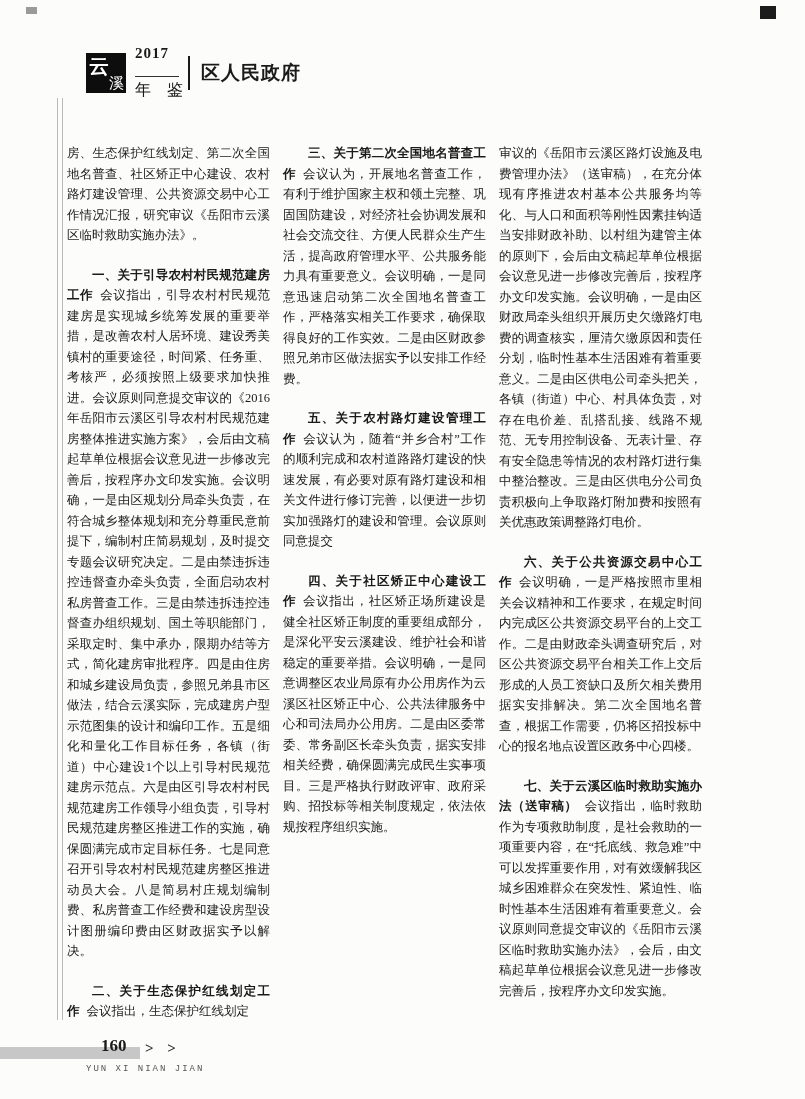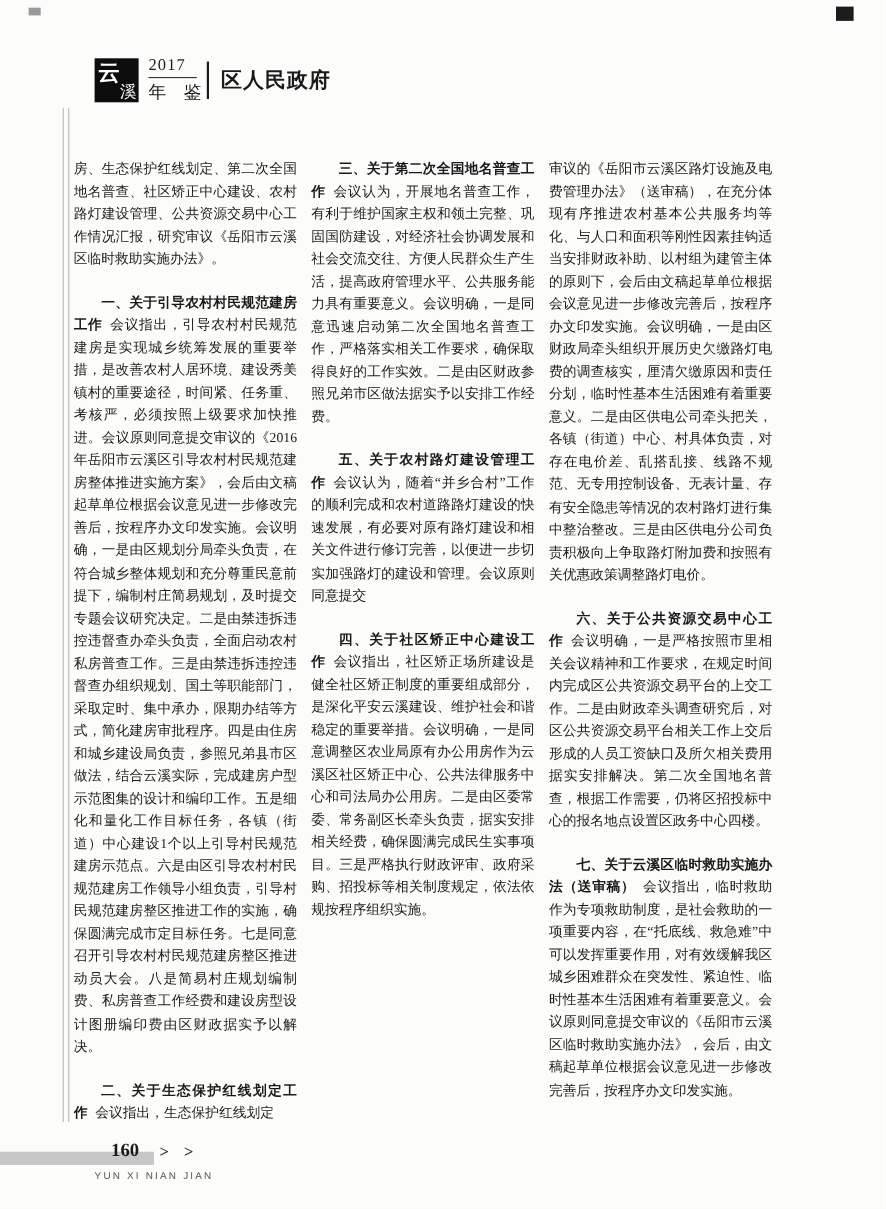--- a/index.html
+++ b/index.html
@@ -22,21 +22,21 @@
   .vrule { position: absolute; top: 98px; width: 1px; height: 922px; background: #b9b9b9; }
   .vrule.r1 { left: 57px; }
   .vrule.r2 { left: 62px; }
 
   
   .header { position: absolute; left: 86px; top: 52px; height: 42px; display: flex; align-items: center; }
   .logo { width: 40px; height: 40px; background: #0d0d0d; position: relative; color: #ffffff; flex: 0 0 auto; }
   .logo-c1 { position: absolute; left: 3px; top: 0px; font-size: 20px; font-weight: bold; }
   .logo-c2 { position: absolute; right: 2px; bottom: 0px; font-size: 15px; }
   .year-block { margin-left: 9px; width: 44px; }
-  .year { display: block; font-size: 15px; font-weight: normal; letter-spacing: 1px; border-bottom: 1px solid #333; padding-bottom: 1px; }
+  .year { display: block; font-size: 15px; font-weight: bold; letter-spacing: 1px; border-bottom: 1px solid #333; padding-bottom: 14px; }
   .year-label { display: block; font-size: 16px; letter-spacing: 6px; margin-top: 3px; white-space: nowrap; }
   .header-divider { width: 2px; height: 34px; background: #1a1a1a; margin: 0 11px 0 9px; }
   .section-title { font-size: 19px; font-weight: bold; letter-spacing: 1px;
     font-family: Liberation Sans, sans-serif; text-align: center; }
 
   
   .columns {
     position: absolute; left: 67px; top: 104px; width: 636px; height: 932px;
     display: flex; gap: 13px; overflow: hidden; margin-top: 39px;
   }
@@ -54,21 +54,21 @@
     font-family: "Liberation Sans", "DejaVu Sans", sans-serif;
     margin-right: 7px;
   }
   .phead:empty { margin-right: 0; }
 
   
   .footer-bar { position: absolute; left: 0; top: 1047px; width: 140px; height: 12px; background: #c7c7c7; }
   .page-num { position: absolute; left: 101px; top: 1036px; font-size: 17px; font-weight: bold; color: #1a1a1a; }
   .chevrons { position: absolute; left: 145px; top: 1040px; font-size: 15px; font-weight: bold; letter-spacing: 5px; color: #2e2e2e; }
   .romanization { position: absolute; left: 86px; top: 1064px; font-size: 9px; letter-spacing: 2px; color: #555;
-    font-family: Liberation Sans, sans-serif; }
+    font-family: Liberation Mono, monospace; }
 </style>
 </head>
 <body>
 
 <div class="page">
 
   <div class="mark-tl"></div>
   <div class="mark-tr"></div>
   <div class="vrule r1"></div>
   <div class="vrule r2"></div>

